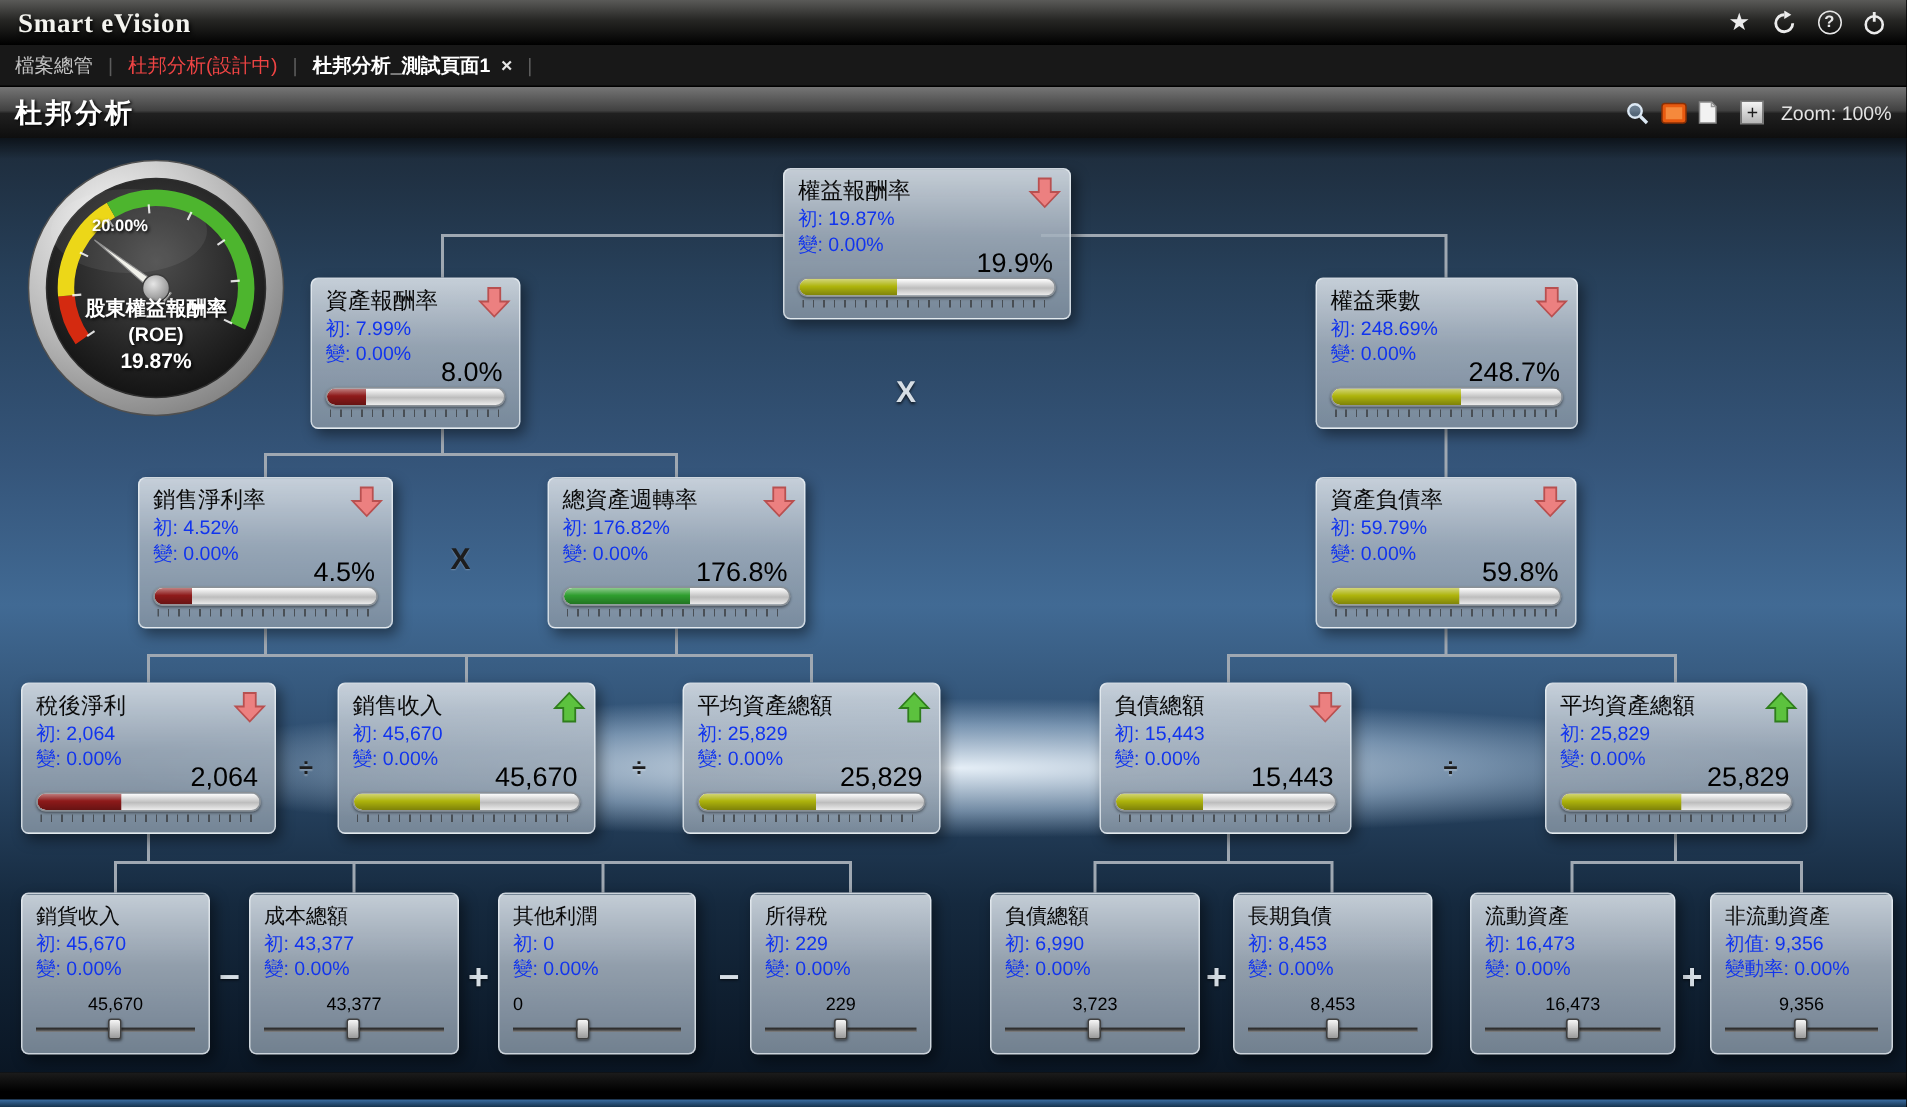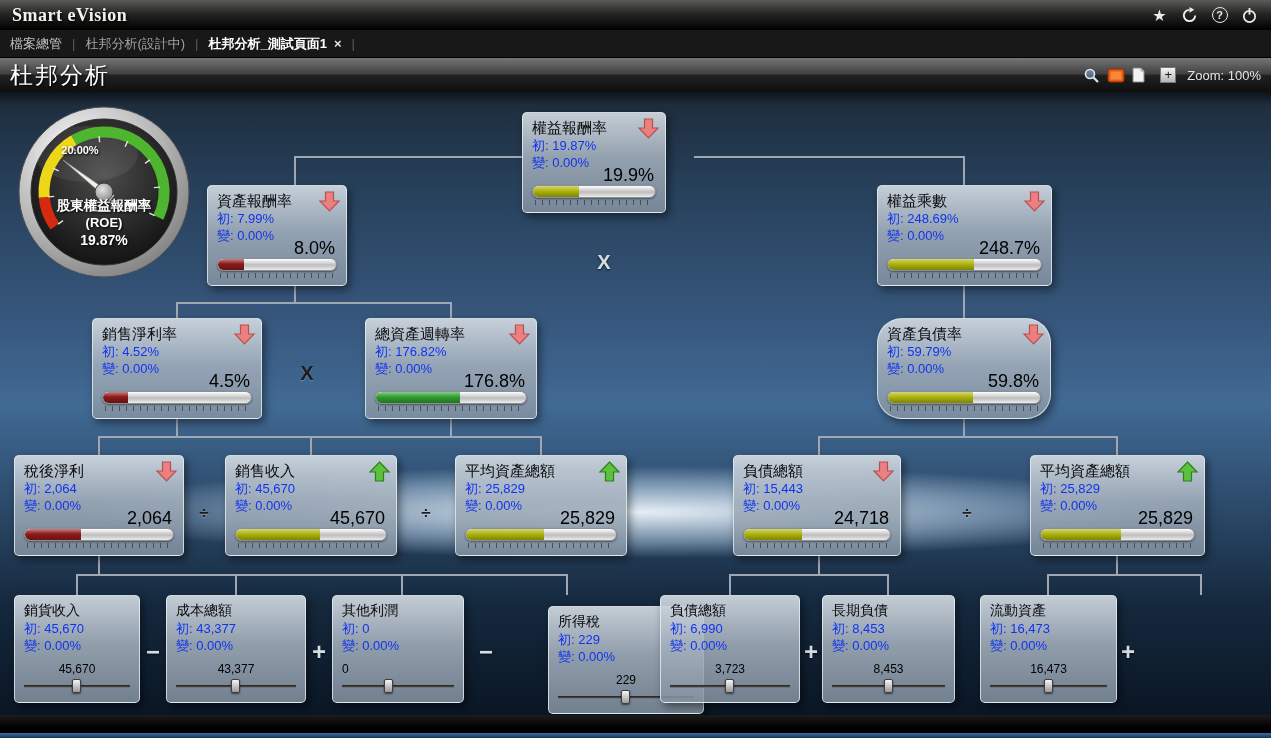--- a/index.html
+++ b/index.html
@@ -17,29 +17,29 @@
     color:#ececec;font-size:16px;cursor:pointer}
   .ring{width:16px;height:16px;border:1.6px solid #e8e8e8;border-radius:50%;
     display:flex;align-items:center;justify-content:center;font-size:11px;font-weight:bold;color:#e8e8e8}
 
   
   .menubar{position:absolute;left:0;top:30px;width:1271px;height:28px;background:#181818;
     border-bottom:1px solid #000;display:flex;align-items:center;padding:0 10px;
     font-size:13px;color:#c2c2c2;z-index:10}
   .menu-sep{color:#5c5c5c;margin:0 10px}
   .menu-item{cursor:pointer;white-space:nowrap}
-  .menu-item.dim{color:#a3a3a3}
+  .menu-item.dim{color:#ef4444}
   .menu-item.active{color:#fff;font-weight:bold}
   .tab-close{color:#e6e6e6;margin-left:7px;cursor:pointer;font-weight:bold}
 
   
   .titlebar{position:absolute;left:0;top:58px;width:1271px;height:34px;
     background:linear-gradient(180deg,#757575 0%,#414141 46%,#202020 52%,#0e0e0e 100%);
     display:flex;align-items:center;justify-content:space-between;padding:0 10px;z-index:10}
-  .page-title{color:#fff;font-size:23px;font-weight:normal;letter-spacing:2px;
+  .page-title{color:#fff;font-size:18px;font-weight:bold;letter-spacing:2px;
     text-shadow:1px 1px 2px #000}
   .tb-right{display:flex;align-items:center;gap:7px}
   .tb-tool{cursor:pointer;display:flex;align-items:center}
   .zoom-btn{width:16px;height:16px;background:linear-gradient(#f4f4f4,#b5b5b5);
     border:1px solid #777;color:#1c1c1c;font-size:13px;line-height:13px;text-align:center;
     cursor:pointer;margin-left:8px}
   .zoom-label{color:#e3e3e3;font-size:13px;margin-left:4px}
 
   
   .canvas{position:absolute;left:0;top:92px;width:1271px;height:623px;overflow:hidden;
@@ -230,21 +230,21 @@
 <span class="op light" style="left: 604px; top: 170px; font-size: 20px;">X</span>
     <span class="op dark" style="left: 307px; top: 281px; font-size: 20px;">X</span>
     <span class="op dark" style="left: 204px; top: 420px; font-size: 17px;">÷</span>
     <span class="op dark" style="left: 426px; top: 420px; font-size: 17px;">÷</span>
     <span class="op dark" style="left: 967px; top: 420px; font-size: 17px;">÷</span>
     <span class="op light" style="left: 153px; top: 560px; font-size: 24px;">−</span>
     <span class="op light" style="left: 319px; top: 560px; font-size: 24px;">+</span>
     <span class="op light" style="left: 486px; top: 560px; font-size: 24px;">−</span>
     <span class="op light" style="left: 811px; top: 560px; font-size: 24px;">+</span>
     <span class="op light" style="left: 1128px; top: 560px; font-size: 24px;">+</span>
-    <div class="node" style="left: 522px; top: 20px; width: 144px; height: 101px;">
+    <div class="node" style="left: 522px; top: 20px; width: 192px; height: 101px;">
       <div class="node-title">權益報酬率</div>
       <div class="node-arrow"><svg width="23" height="23" viewBox="0 0 23 23">
           <path d="M7.5 2 L15.5 2 L15.5 11 L21 11 L11.5 21 L2 11 L7.5 11 Z" fill="#ec8080" stroke="#b85050" stroke-width="1.2"></path>
         </svg></div>
       <div class="node-init">初: 19.87%</div>
       <div class="node-chg">變: 0.00%</div>
       <div class="node-value">19.9%</div>
       <div class="bar-wrap">
         <div class="bar">
           <div class="bar-fill" style="width:38%;background-color:#aeb40c"></div>
@@ -305,21 +305,21 @@
       <div class="node-init">初: 176.82%</div>
       <div class="node-chg">變: 0.00%</div>
       <div class="node-value">176.8%</div>
       <div class="bar-wrap">
         <div class="bar">
           <div class="bar-fill" style="width:56%;background-color:#2f9e2f"></div>
         </div>
         <div class="ticks"></div>
       </div>
     </div>
-    <div class="node" style="left: 877px; top: 226px; width: 174px; height: 101px; border-radius: 25px;">
+    <div class="node" style="left: 877px; top: 226px; width: 174px; height: 101px;">
       <div class="node-title">資產負債率</div>
       <div class="node-arrow"><svg width="23" height="23" viewBox="0 0 23 23">
           <path d="M7.5 2 L15.5 2 L15.5 11 L21 11 L11.5 21 L2 11 L7.5 11 Z" fill="#ec8080" stroke="#b85050" stroke-width="1.2"></path>
         </svg></div>
       <div class="node-init">初: 59.79%</div>
       <div class="node-chg">變: 0.00%</div>
       <div class="node-value">59.8%</div>
       <div class="bar-wrap">
         <div class="bar">
           <div class="bar-fill" style="width:56%;background-color:#aeb40c"></div>
@@ -372,21 +372,21 @@
         <div class="ticks"></div>
       </div>
     </div>
     <div class="node" style="left: 733px; top: 363px; width: 168px; height: 101px;">
       <div class="node-title">負債總額</div>
       <div class="node-arrow"><svg width="23" height="23" viewBox="0 0 23 23">
           <path d="M7.5 2 L15.5 2 L15.5 11 L21 11 L11.5 21 L2 11 L7.5 11 Z" fill="#ec8080" stroke="#b85050" stroke-width="1.2"></path>
         </svg></div>
       <div class="node-init">初: 15,443</div>
       <div class="node-chg">變: 0.00%</div>
-      <div class="node-value">24,718</div>
+      <div class="node-value">15,443</div>
       <div class="bar-wrap">
         <div class="bar">
           <div class="bar-fill" style="width:40%;background-color:#aeb40c"></div>
         </div>
         <div class="ticks"></div>
       </div>
     </div>
     <div class="node" style="left: 1030px; top: 363px; width: 175px; height: 101px;">
       <div class="node-title">平均資產總額</div>
       <div class="node-arrow"><svg width="23" height="23" viewBox="0 0 23 23">
@@ -422,21 +422,21 @@
     </div>
     <div class="node slider" style="left: 332px; top: 503px; width: 132px; height: 108px;">
       <div class="node-title">其他利潤</div>
       <div class="node-init">初: 0</div>
       <div class="node-chg">變: 0.00%</div>
       <div class="slider-value left">0</div>
       <div class="slider-track">
         <div class="slider-handle" style="left:calc(42% - 5px)"></div>
       </div>
     </div>
-    <div class="node slider" style="left: 500px; top: 514px; width: 156px; height: 108px; margin-left: 48px;">
+    <div class="node slider" style="left: 500px; top: 503px; width: 121px; height: 108px;">
       <div class="node-title">所得稅</div>
       <div class="node-init">初: 229</div>
       <div class="node-chg">變: 0.00%</div>
       <div class="slider-value">229</div>
       <div class="slider-track">
         <div class="slider-handle" style="left:calc(50% - 5px)"></div>
       </div>
     </div>
     <div class="node slider" style="left: 660px; top: 503px; width: 140px; height: 108px;">
       <div class="node-title">負債總額</div>
@@ -458,16 +458,25 @@
     </div>
     <div class="node slider" style="left: 980px; top: 503px; width: 137px; height: 108px;">
       <div class="node-title">流動資產</div>
       <div class="node-init">初: 16,473</div>
       <div class="node-chg">變: 0.00%</div>
       <div class="slider-value">16,473</div>
       <div class="slider-track">
         <div class="slider-handle" style="left:calc(50% - 5px)"></div>
       </div>
     </div>
+    <div class="node slider" style="left: 1140px; top: 503px; width: 122px; height: 108px;">
+      <div class="node-title">非流動資產</div>
+      <div class="node-init">初值: 9,356</div>
+      <div class="node-chg">變動率: 0.00%</div>
+      <div class="slider-value">9,356</div>
+      <div class="slider-track">
+        <div class="slider-handle" style="left:calc(50% - 5px)"></div>
+      </div>
+    </div>
   </div>
 
 <div class="bottombar"></div>
 <div class="bottom-accent"></div>
 
 </body></html>

